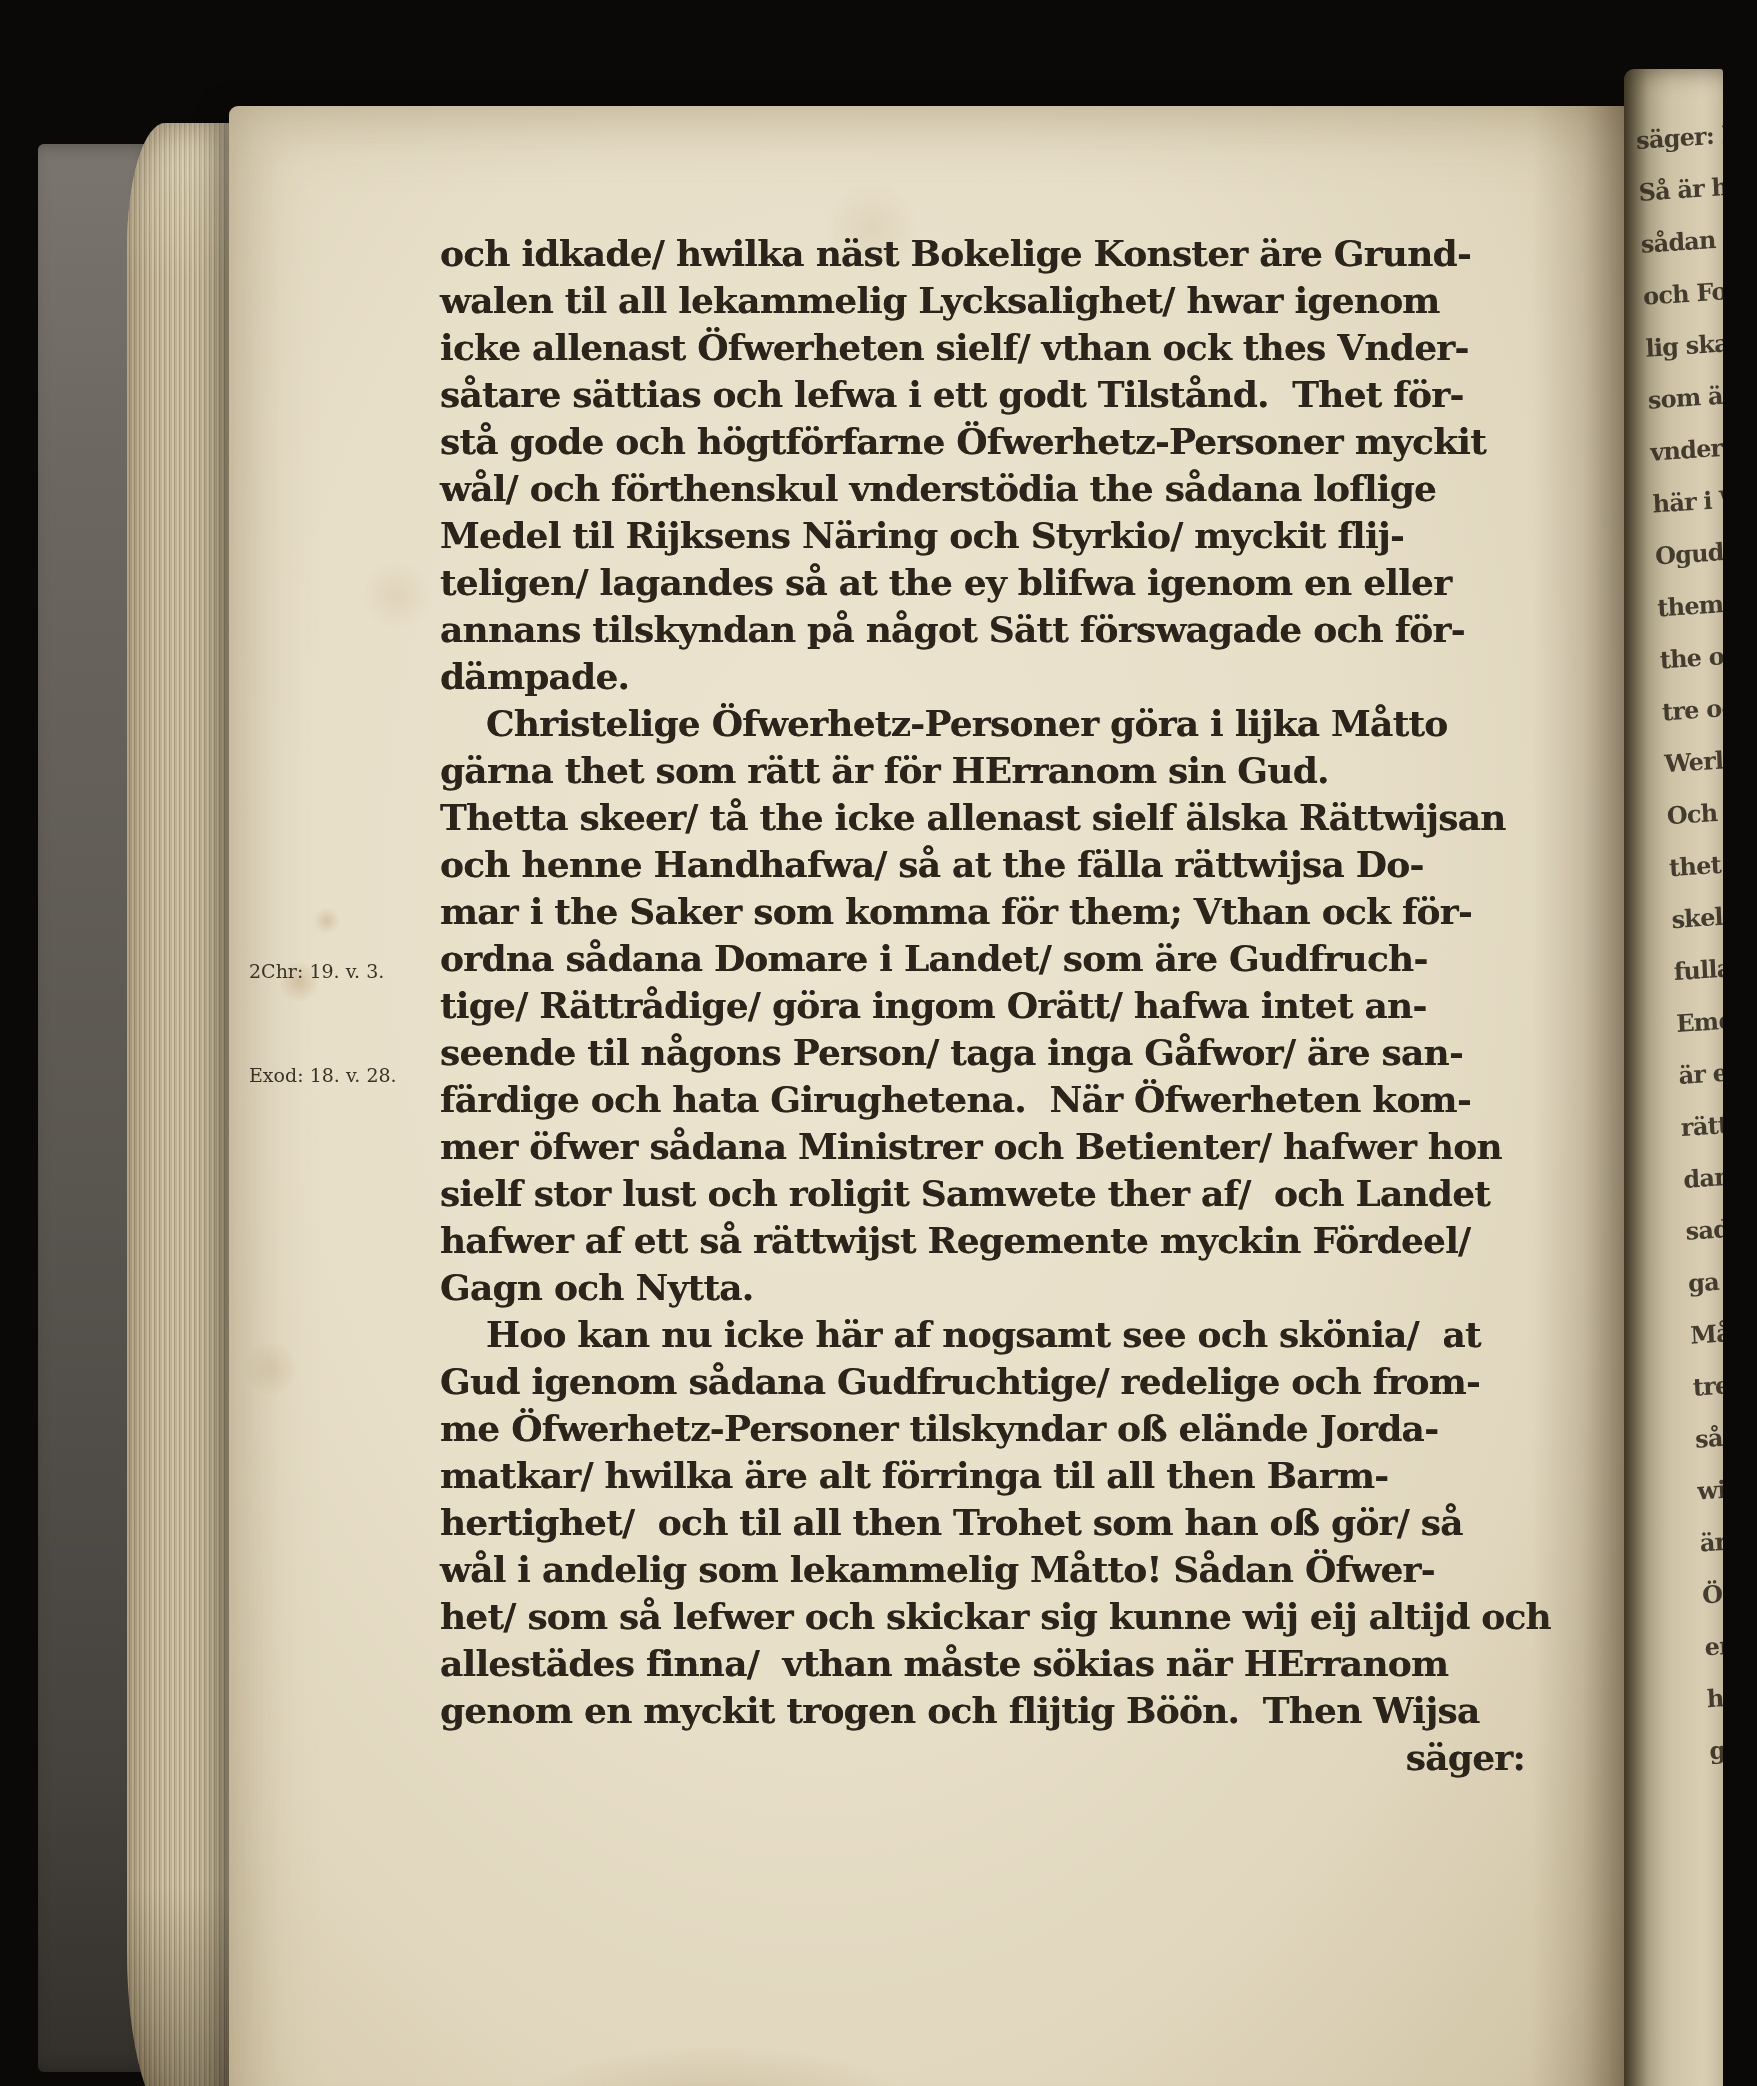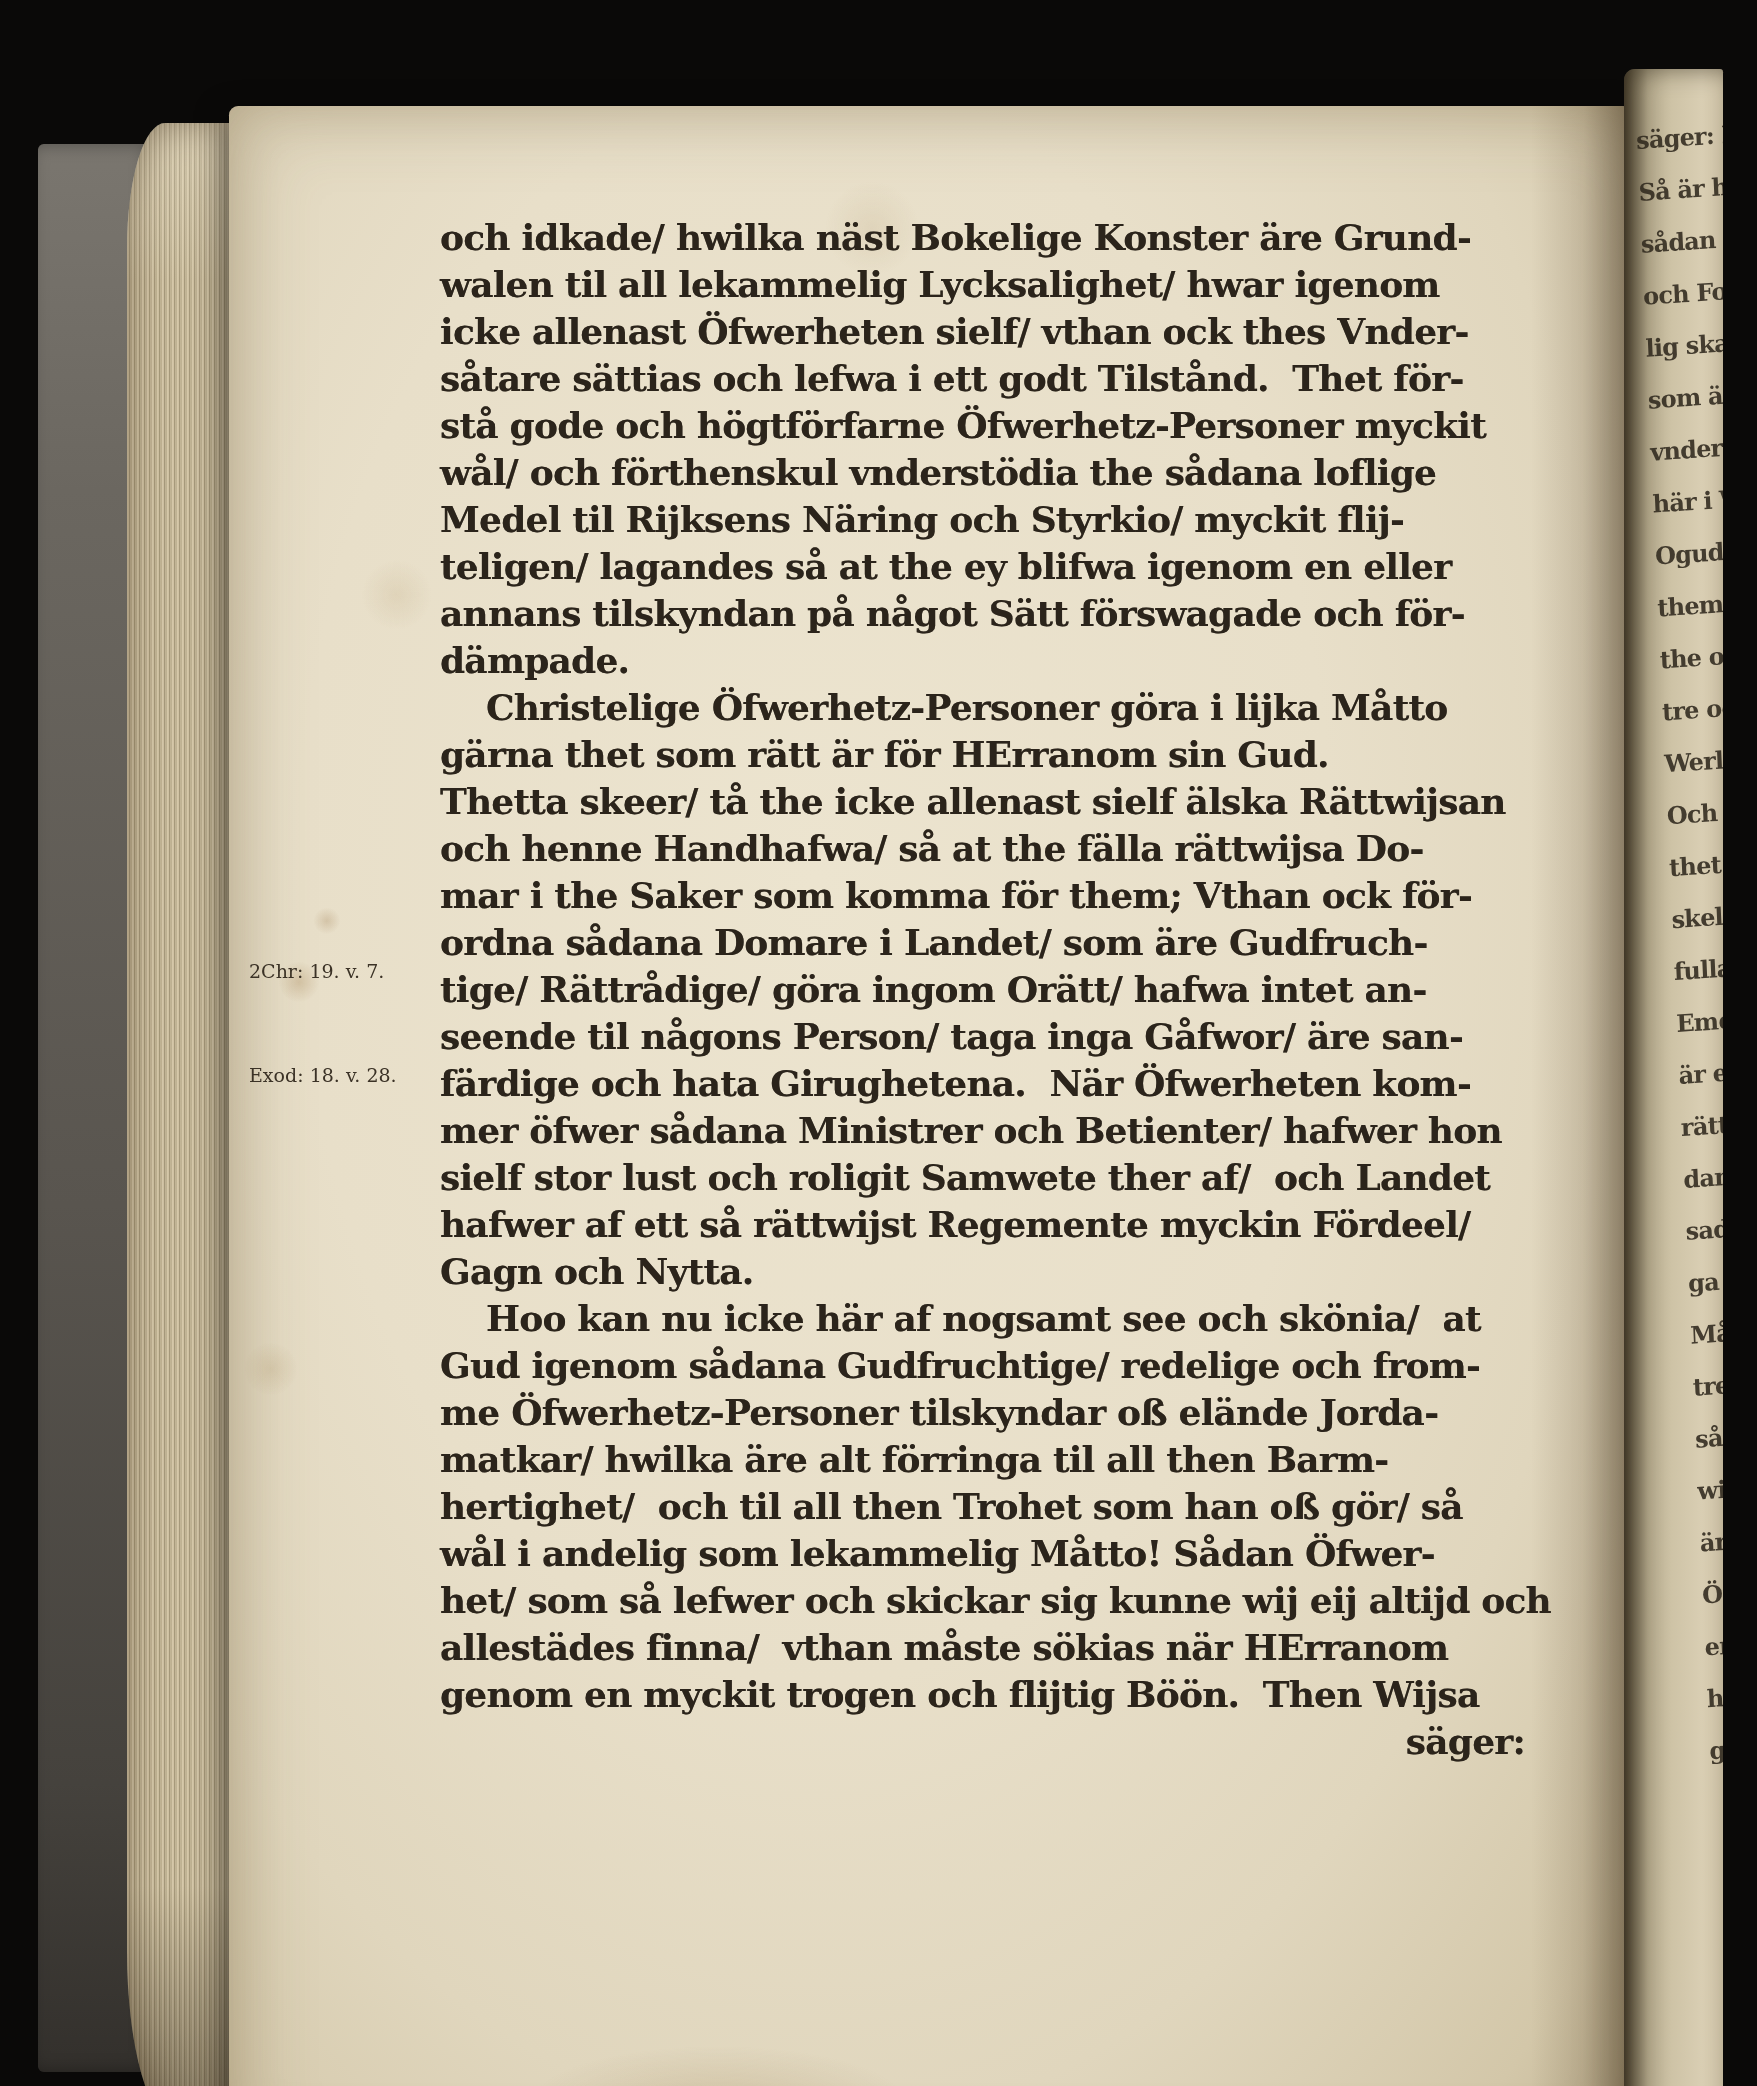--- a/index.html
+++ b/index.html
@@ -89,21 +89,21 @@
     height: 100%;
     border-radius: 0 5px 5.8px 0;
     pointer-events: none;
     background: linear-gradient(90deg, rgba(85,65,38,0) 0%, rgba(85,65,38,.18) 55%, rgba(55,40,20,.45) 100%);
   }
 
   
   .textblock {
     position: absolute;
     left: 211px;
-    top: 108px;
+    top: 124px;
     width: 1085px;
     color: #2b241b;
     font-weight: bold;
     font-size: 36px;
     line-height: 47px;
     letter-spacing: -0.8px;
     text-shadow: 0 0 0.4px rgba(43,36,27,.55);
   }
   .para {
     margin: 0;
@@ -164,21 +164,21 @@
 
 <div class="scene">
 
   <div class="cover-strip"></div>
 
   <div class="page-edges"></div>
 
   <div class="page-left">
     <div class="stains"></div>
 
-    <div class="marginal note-1">2Chr: 19. v. 7.</div>
+    <div class="marginal note-1">2Chr: 19. v. 3.</div>
 
     <div class="marginal note-2">Exod: 18. v. 28.</div>
 
     <div class="textblock">
       <p class="para">och idkade/ hwilka näst Bokelige Konster äre Grund-
 walen til all lekammelig Lycksalighet/ hwar igenom
 icke allenast Öfwerheten sielf/ vthan ock thes Vnder-
 såtare sättias och lefwa i ett godt Tilstånd.  Thet för-
 stå gode och högtförfarne Öfwerhetz-Personer myckit
 wål/ och förthenskul vnderstödia the sådana loflige

